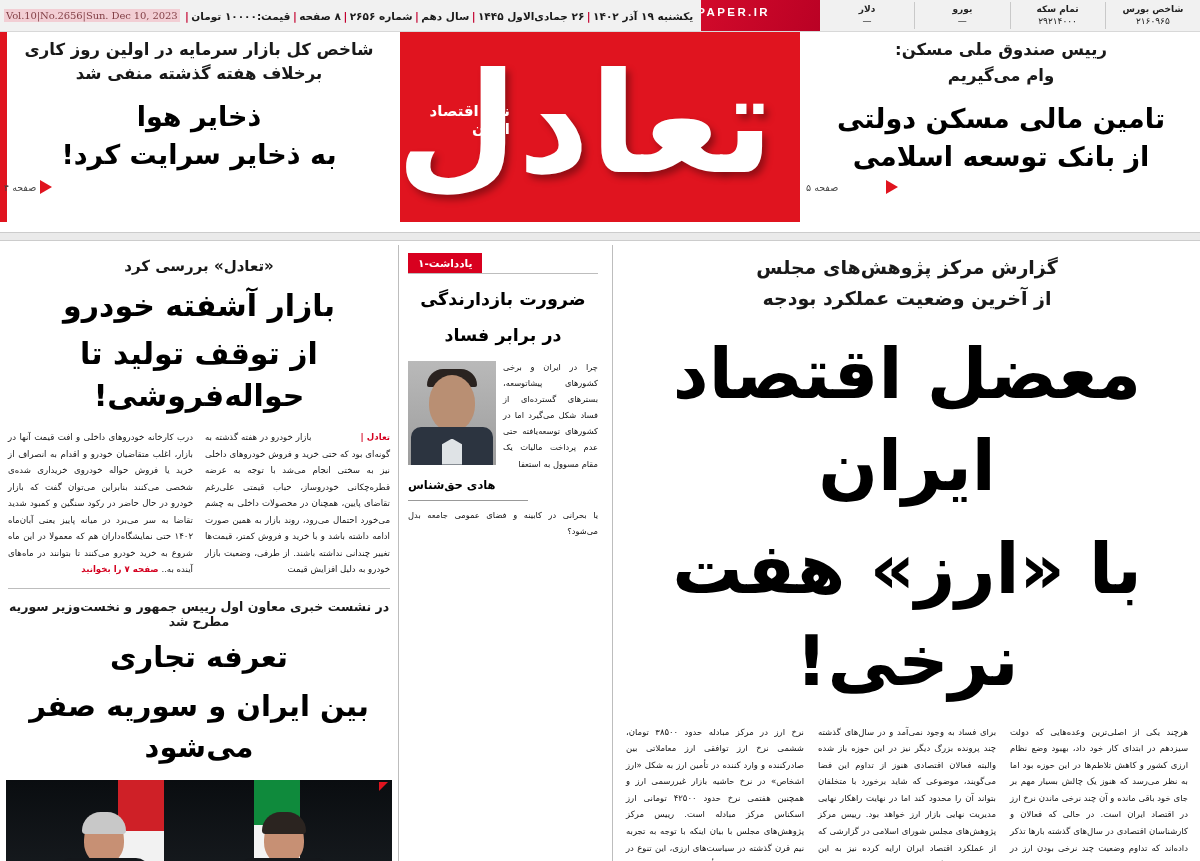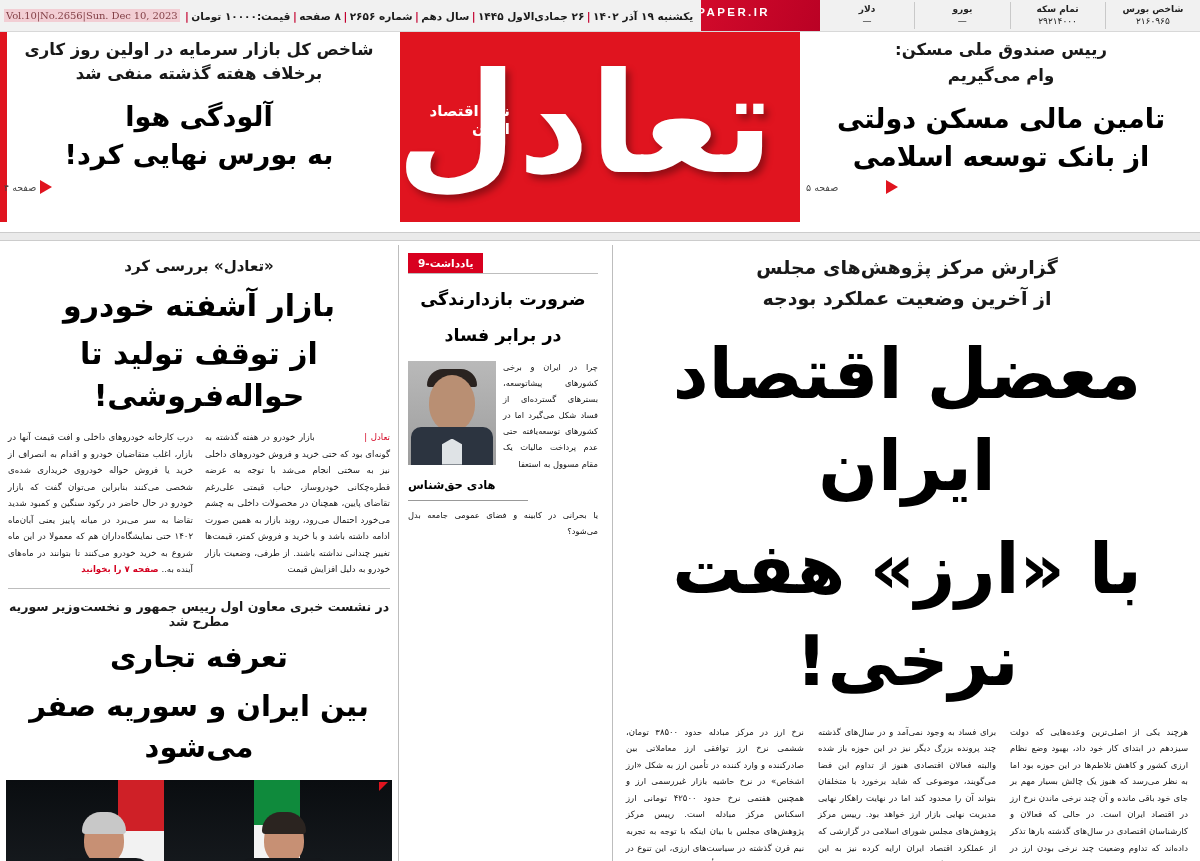--- a/index.html
+++ b/index.html
@@ -182,21 +182,21 @@
   .lead-cols {
     display: flex; flex-direction: row;
     gap: 12px; padding: 6px 8px 0; direction: rtl;
   }
   .lead-col {
     flex: 1 1 0;
     font-size: 8.6px; line-height: 1.92;
     text-align: justify; color: #141414; direction: rtl;
     font-family: "DejaVu Sans", sans-serif;
   }
-  .lead-col .tag { color: #d4001f; font-weight: normal; margin-left: 46px; }
+  .lead-col .tag { color: #d4001f; font-weight: bold; margin-left: 46px; }
   .readmore { color: #d4001f; font-weight: bold; }
 
   .hr-thin {
     height: 1px; background: #bdbdbd; margin: 10px 8px 0;
   }
   .overline2 {
     text-align: center; font-size: 12.5px; font-weight: bold;
     color: #1a1a1a; padding: 10px 6px 0; direction: rtl;
   }
   .head-xl2 {
@@ -341,22 +341,22 @@
     </div>
   </div>
 
   <div class="masthead">
 
     <div class="redbar-l"></div>
     <div class="redbar-r"></div>
 
     <div class="side-head left">
       <div class="kicker">شاخص کل بازار سرمایه در اولین روز کاری برخلاف هفته گذشته منفی شد</div>
-      <div class="bighead">آلودگی هوا</div>
-      <div class="bighead">به بورس نهایی کرد!</div>
+      <div class="bighead">ذخایر هوا</div>
+      <div class="bighead">به ذخایر سرایت کرد!</div>
     </div>
     <div class="pageref l">
       <span class="tri"></span>
       <span>صفحه ۴</span>
     </div>
 
     <div class="logo-box">
       <div class="logo-word">تعادل</div>
       <div class="logo-sub">نیاز اقتصاد ایران</div>
       <div class="logo-ruler"></div>
@@ -425,21 +425,21 @@
         </div>
 
         <div class="ph-corner-top"></div>
 
       </div>
     </div>
 
     <div class="col-rule-a"></div>
 
     <div class="note-sec">
-      <div class="note-badge">یادداشت-9</div>
+      <div class="note-badge">یادداشت-۱</div>
       <div class="note-rule"></div>
       <div class="note-title">ضرورت بازدارندگی</div>
       <div class="note-title" style="padding-top:0">در برابر فساد</div>
 
       <div class="note-body">
         <div class="note-portrait">
           <div class="np-hair"></div>
           <div class="np-head"></div>
           <div class="np-body"></div>
           <div class="np-shirt"></div>

